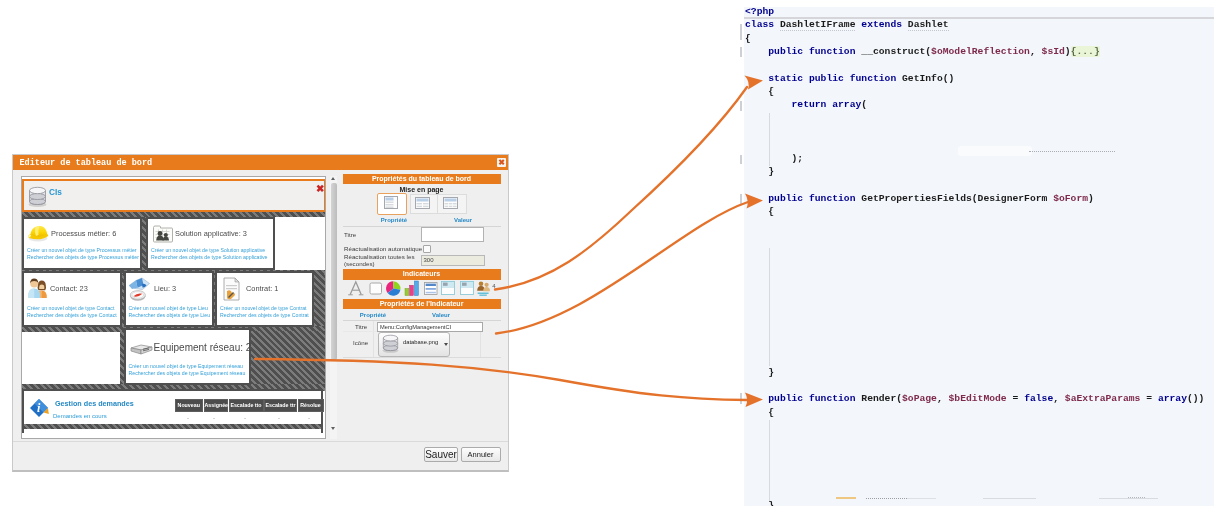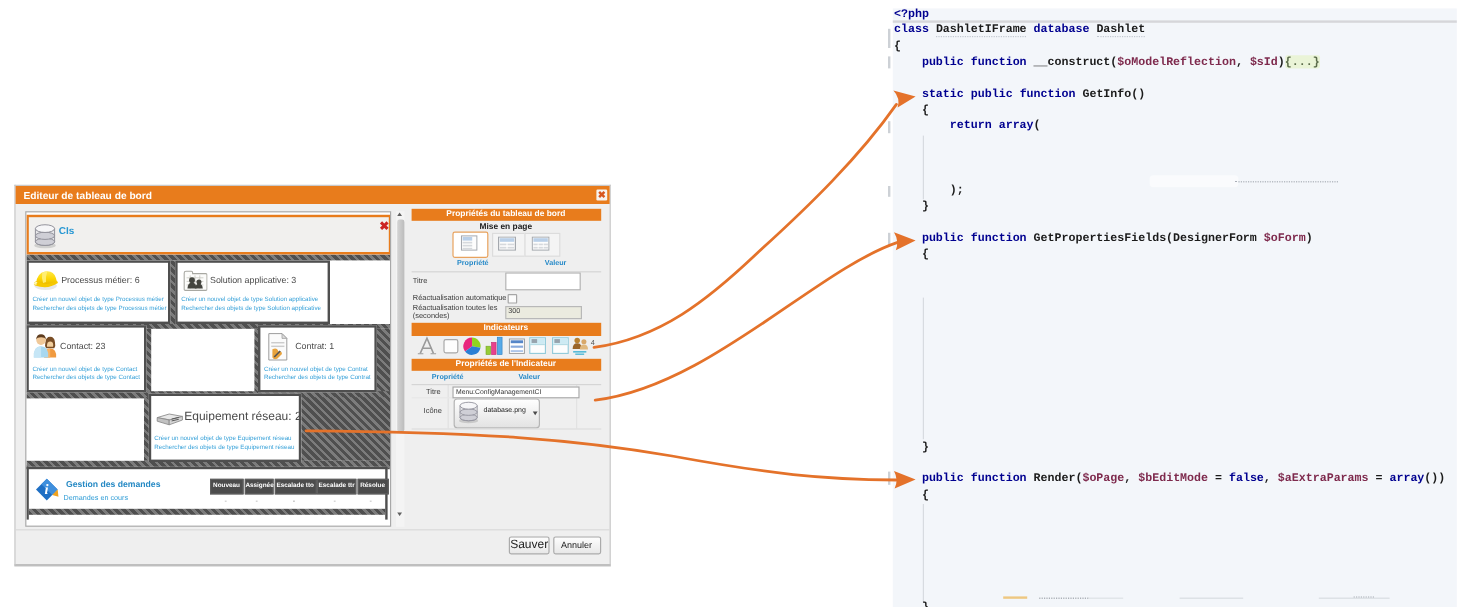--- a/index.html
+++ b/index.html
@@ -33,39 +33,39 @@
 <div class="abs" style="left:958px;top:146px;width:74px;height:10px;background:rgba(255,255,255,0.55);border-radius:3px;"></div>
 <div class="abs" style="left:1029px;top:151px;width:86px;height:0;border-top:1px dotted #a9aeb6;"></div>
 <div class="abs" style="left:836px;top:497px;width:20px;height:2px;background:#eec781;"></div>
 <div class="abs" style="left:866px;top:498px;width:41px;height:0;border-top:1px dotted #9aa0a8;"></div>
 <div class="abs" style="left:907px;top:498px;width:29px;height:1px;background:#dde1e5;"></div>
 <div class="abs" style="left:983px;top:498px;width:53px;height:1px;background:#d8dce1;"></div>
 <div class="abs" style="left:1099px;top:498px;width:59px;height:1px;background:#d8dce1;"></div>
 <div class="abs" style="left:1128px;top:497px;width:17px;height:0;border-top:1px dotted #b3b8bf;"></div>
 
 <div class="code-line" style="left:745px;top:6px;"><span class="kw">&lt;?php</span></div>
-<div class="code-line" style="left:745px;top:19.3px;"><span class="kw">class</span> <span style="border-bottom:1px dotted #c2c8d0;">DashletIFrame</span> <span class="kw">database</span> <span style="border-bottom:1px dotted #c2c8d0;">Dashlet</span></div>
+<div class="code-line" style="left:745px;top:19.3px;"><span class="kw">class</span> <span style="border-bottom:1px dotted #c2c8d0;">DashletIFrame</span> <span class="kw">extends</span> <span style="border-bottom:1px dotted #c2c8d0;">Dashlet</span></div>
 <div class="code-line" style="left:745px;top:32.7px;">{</div>
 <div class="code-line" style="left:745px;top:46px;">    <span class="kw">public</span> <span class="kw">function</span> __construct(<span class="vr">$oModelReflection</span>, <span class="vr">$sId</span>)<span class="fold">{...}</span></div>
 <div class="code-line" style="left:745px;top:72.7px;">    <span class="kw">static</span> <span class="kw">public</span> <span class="kw">function</span> GetInfo()</div>
 <div class="code-line" style="left:745px;top:86.1px;">    {</div>
 <div class="code-line" style="left:745px;top:99.4px;">        <span class="kw">return</span> <span class="kw">array</span>(</div>
 <div class="code-line" style="left:745px;top:152.8px;">        );</div>
 <div class="code-line" style="left:745px;top:166.2px;">    }</div>
 <div class="code-line" style="left:745px;top:192.9px;">    <span class="kw">public</span> <span class="kw">function</span> GetPropertiesFields(DesignerForm <span class="vr">$oForm</span>)</div>
 <div class="code-line" style="left:745px;top:206.2px;">    {</div>
 <div class="code-line" style="left:745px;top:366.5px;">    }</div>
 <div class="code-line" style="left:745px;top:393.2px;">    <span class="kw">public</span> <span class="kw">function</span> Render(<span class="vr">$oPage</span>, <span class="vr">$bEditMode</span> = <span class="kw">false</span>, <span class="vr">$aExtraParams</span> = <span class="kw">array</span>())</div>
 <div class="code-line" style="left:745px;top:406.5px;">    {</div>
 <div class="code-line" style="left:745px;top:500px;">    }</div>
 
 <div class="abs" style="left:12px;top:154px;width:495px;height:315px;background:#efefef;border:1px solid #c9c9c9;border-bottom:2px solid #bfbfbf;">
 
   <div class="abs" style="left:0;top:0;width:495px;height:15px;background:#e87c1c;"></div>
-  <div class="abs" style="left:6.5px;top:2.5px;font-size:8.5px;font-weight:bold;color:#ffffff;">Editeur de tableau de bord</div>
+  <div class="abs" style="left:6.5px;top:2.5px;font-size:8.5px;font-weight:bold;color:#ffffff;font-family:Liberation Mono, monospace;">Editeur de tableau de bord</div>
   <div class="abs" style="left:484px;top:2.5px;width:9px;height:9px;background:#f6f4f0;border-radius:1px;text-align:center;line-height:9px;font-size:8px;font-weight:bold;color:#d8571e;">✖</div>
 
   <div class="abs" style="left:8px;top:21px;width:305px;height:263px;background:#ffffff;border:1px solid #a8a8a8;box-sizing:border-box;overflow:hidden;">
 
     <div class="stripe" style="left:0;top:34.5px;width:304px;height:5.5px;"></div>
     <div class="stripe" style="left:118px;top:39.5px;width:8px;height:54px;"></div>
     <div class="stripe" style="left:0;top:92.5px;width:304px;height:4.5px;"></div>
     <div class="stripe" style="left:98px;top:96.5px;width:5.5px;height:53.5px;"></div>
     <div class="stripe" style="left:189.5px;top:96.5px;width:5.5px;height:53.5px;"></div>
     <div class="stripe" style="left:290px;top:96.5px;width:14px;height:53.5px;"></div>
@@ -116,20 +116,34 @@
         <path d="M10.8 21 q-0.4 -7.6 5 -7.6 q5.4 0 5 7.6 z" fill="#f09a40"></path>
         <path d="M10.8 21 q-0.4 -7.6 5 -7.6 l0 7.6 z" fill="#f8b468"></path>
         <circle cx="8.2" cy="6.4" r="4" fill="#f0c898"></circle>
         <path d="M4 6 q0.6 -4.4 4.2 -4.4 q3.6 0 4.2 4.4 q-1 -2 -4.2 -2 q-3.2 0 -4.2 2z" fill="#5e3c1e"></path>
         <path d="M2.2 21 q-0.6 -9.4 6 -9.4 q6.6 0 6 9.4 z" fill="#a8d8f0"></path>
         <path d="M2.2 21 q-0.6 -9.4 6 -9.4 l0 9.4 z" fill="#c6e6f6"></path>
       </svg>
       <div class="abs" style="left:26px;top:11.5px;font-size:7.4px;color:#4a4a4a;">Contact: 23</div>
       <div class="abs" style="left:3px;top:32.5px;font-size:5.2px;line-height:7px;color:#35a0d8;">Créer un nouvel objet de type Contact<br>Rechercher des objets de type Contact</div>
     </div>
+    <div class="tile" style="left:101.5px;top:93.5px;width:90px;height:56px;">
+      <svg class="abs" style="left:2px;top:3px" width="23" height="26" viewBox="0 0 23 26">
+        <path d="M1 9.5 L8 4.5 L14 2 L21.5 7.5 L14.5 13.5 L7 12.5 z" fill="#cfe4f6" stroke="#9ab4cc" stroke-width="0.6"></path>
+        <path d="M8 4.5 L14 2 L15.5 9 L9.5 11.8 z" fill="#4a8fd4"></path>
+        <path d="M1 9.5 L8 4.5 L9.5 11.8 L4 13 z" fill="#7db4e4"></path>
+        <path d="M14 8 q3 -1 4.5 1.5 q-2 2.5 -4 2 z" fill="#2a6fc0"></path>
+        <ellipse cx="9.8" cy="20.3" rx="7.6" ry="4.4" fill="#b8b8b8"></ellipse>
+        <ellipse cx="9.8" cy="19" rx="7.6" ry="4.4" fill="#f0f0f0" stroke="#a8a8a8" stroke-width="0.6"></ellipse>
+        <ellipse cx="9.8" cy="18.9" rx="5.9" ry="3.3" fill="#fbfbfb" stroke="#c8c8c8" stroke-width="0.5"></ellipse>
+        <path d="M5.4 20.3 Q9.6 16.4 14.4 17.8 Q10.2 21.6 5.4 20.3z" fill="#e03a2a"></path>
+      </svg>
+      <div class="abs" style="left:28.5px;top:11.5px;font-size:7.4px;color:#4a4a4a;">Lieu: 3</div>
+      <div class="abs" style="left:3px;top:32.5px;font-size:5.2px;line-height:7px;color:#35a0d8;">Créer un nouvel objet de type Lieu<br>Rechercher des objets de type Lieu</div>
+    </div>
     <div class="tile" style="left:193px;top:93.5px;width:99px;height:56px;">
       <svg class="abs" style="left:6px;top:4px" width="17" height="24" viewBox="0 0 17 24">
         <path d="M1 1 h11 l4 4 v18 h-15 z" fill="#fbfbfb" stroke="#999" stroke-width="0.8"></path>
         <path d="M12 1 l4 4 h-4 z" fill="#ddd" stroke="#999" stroke-width="0.6"></path>
         <rect x="3" y="8" width="11" height="1.2" fill="#ccc"></rect>
         <rect x="3" y="11" width="11" height="1.2" fill="#ccc"></rect>
         <path d="M4 14 q4 -2 5 2 q3 -1 3 2 l-4 4 q-3 1 -4 -1 z" fill="#e8a33d"></path>
         <path d="M5 20 l5 -5 1 1 -5 5 z" fill="#555"></path>
       </svg>
       <div class="abs" style="left:29px;top:11.5px;font-size:7.4px;color:#4a4a4a;">Contrat: 1</div>

